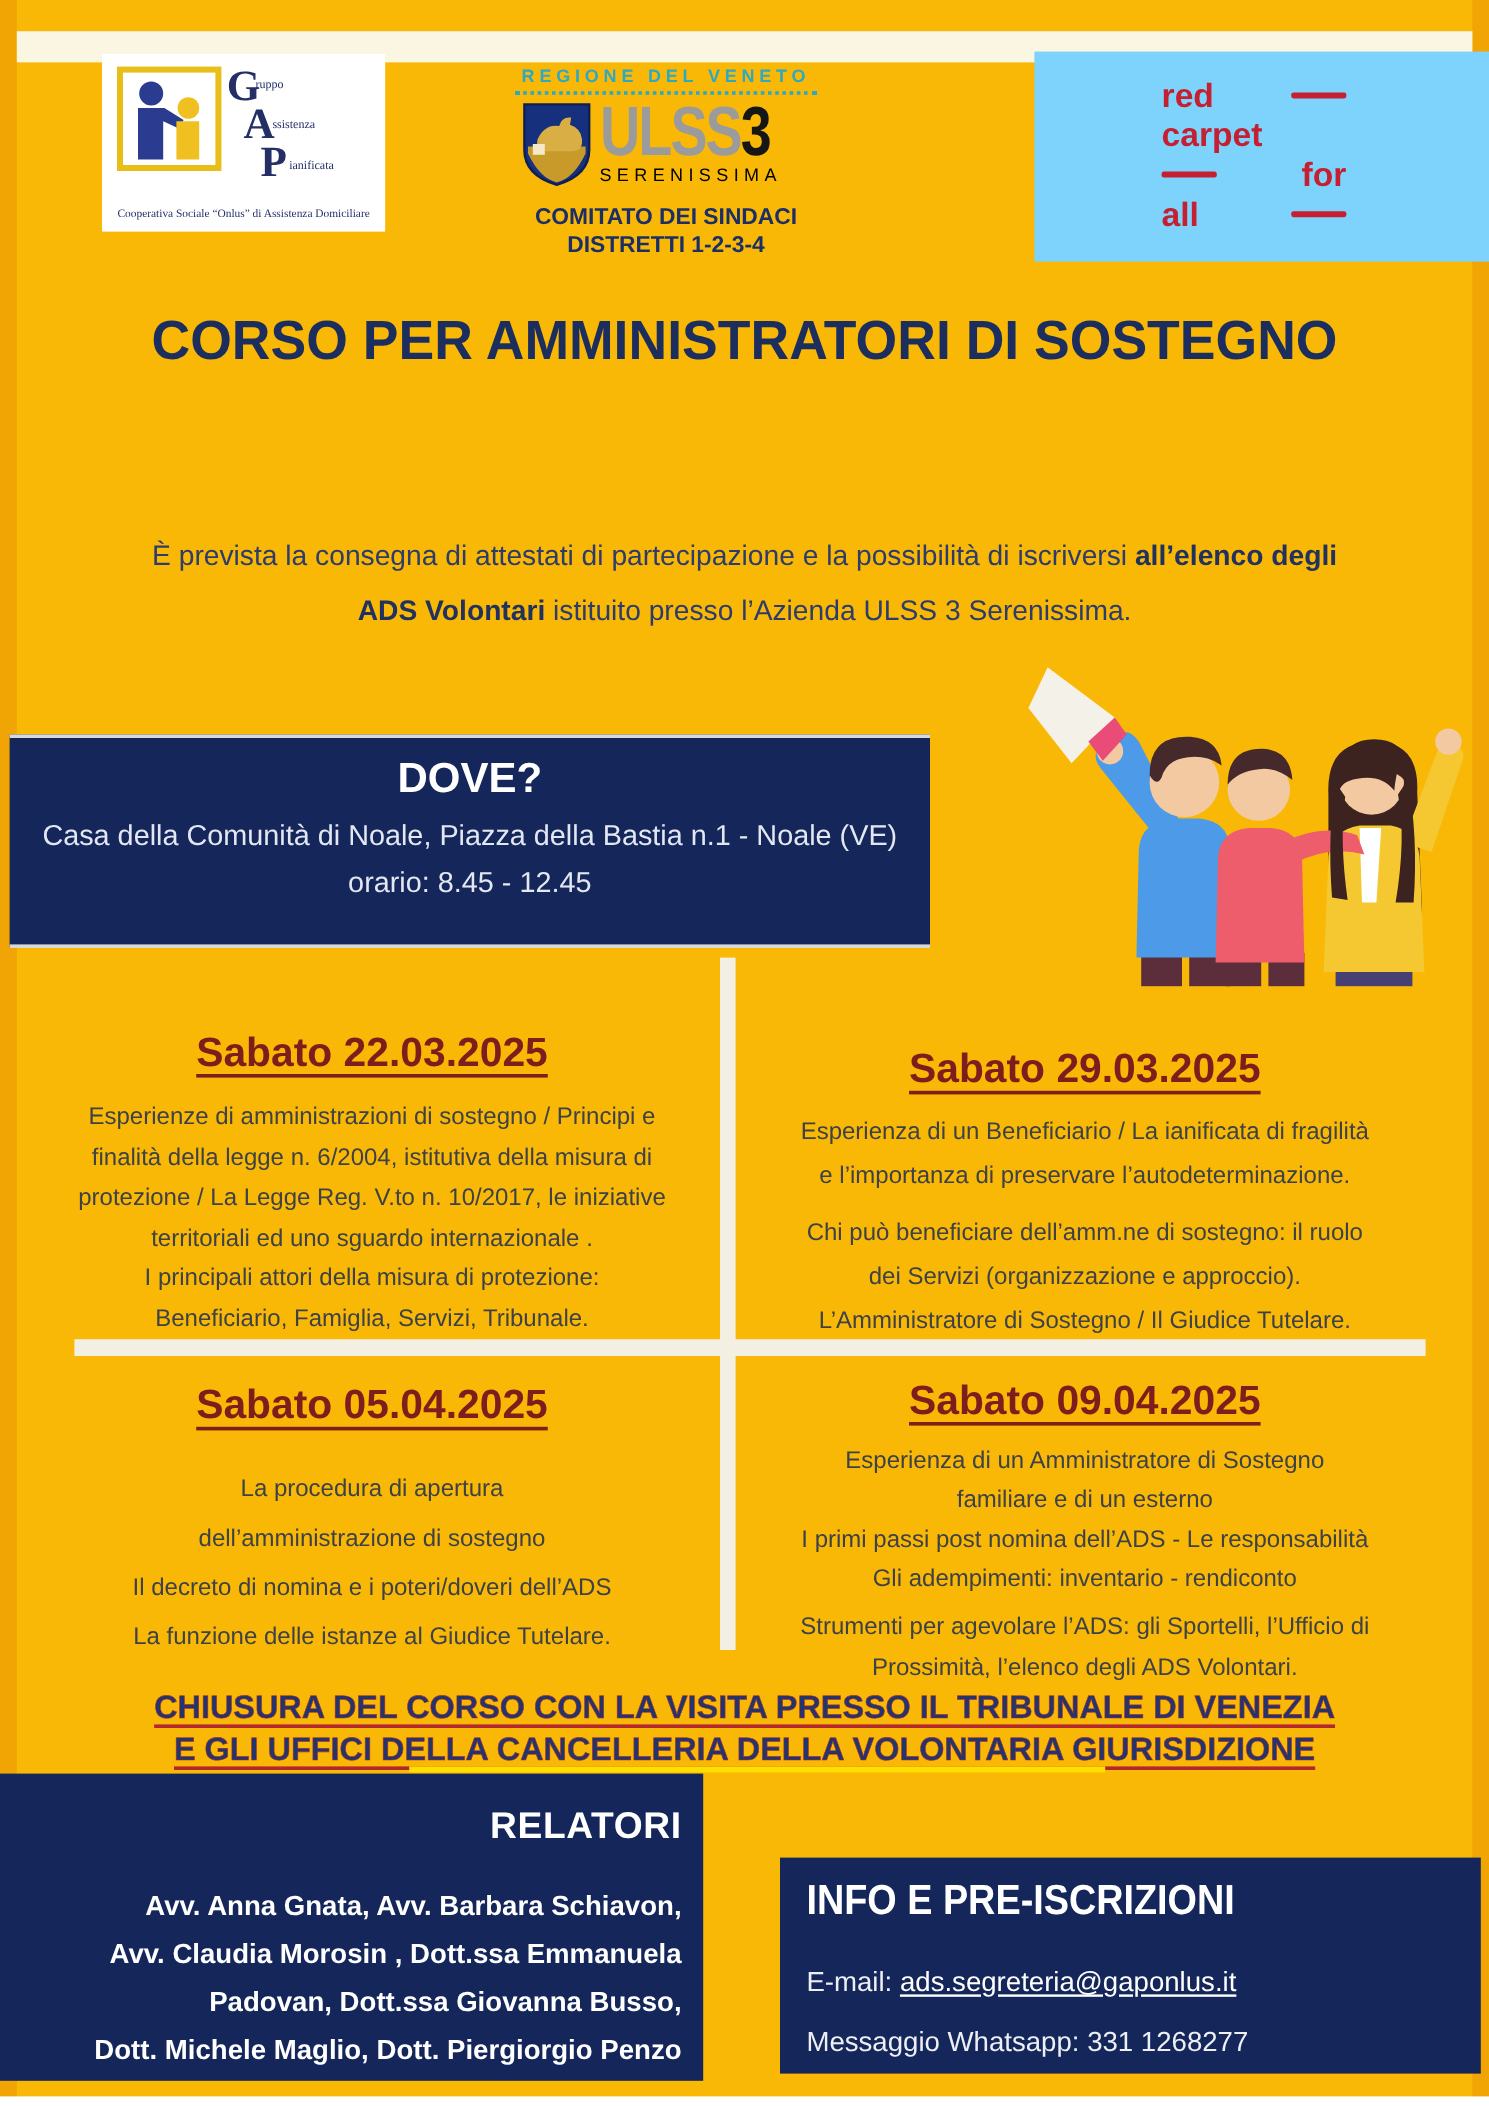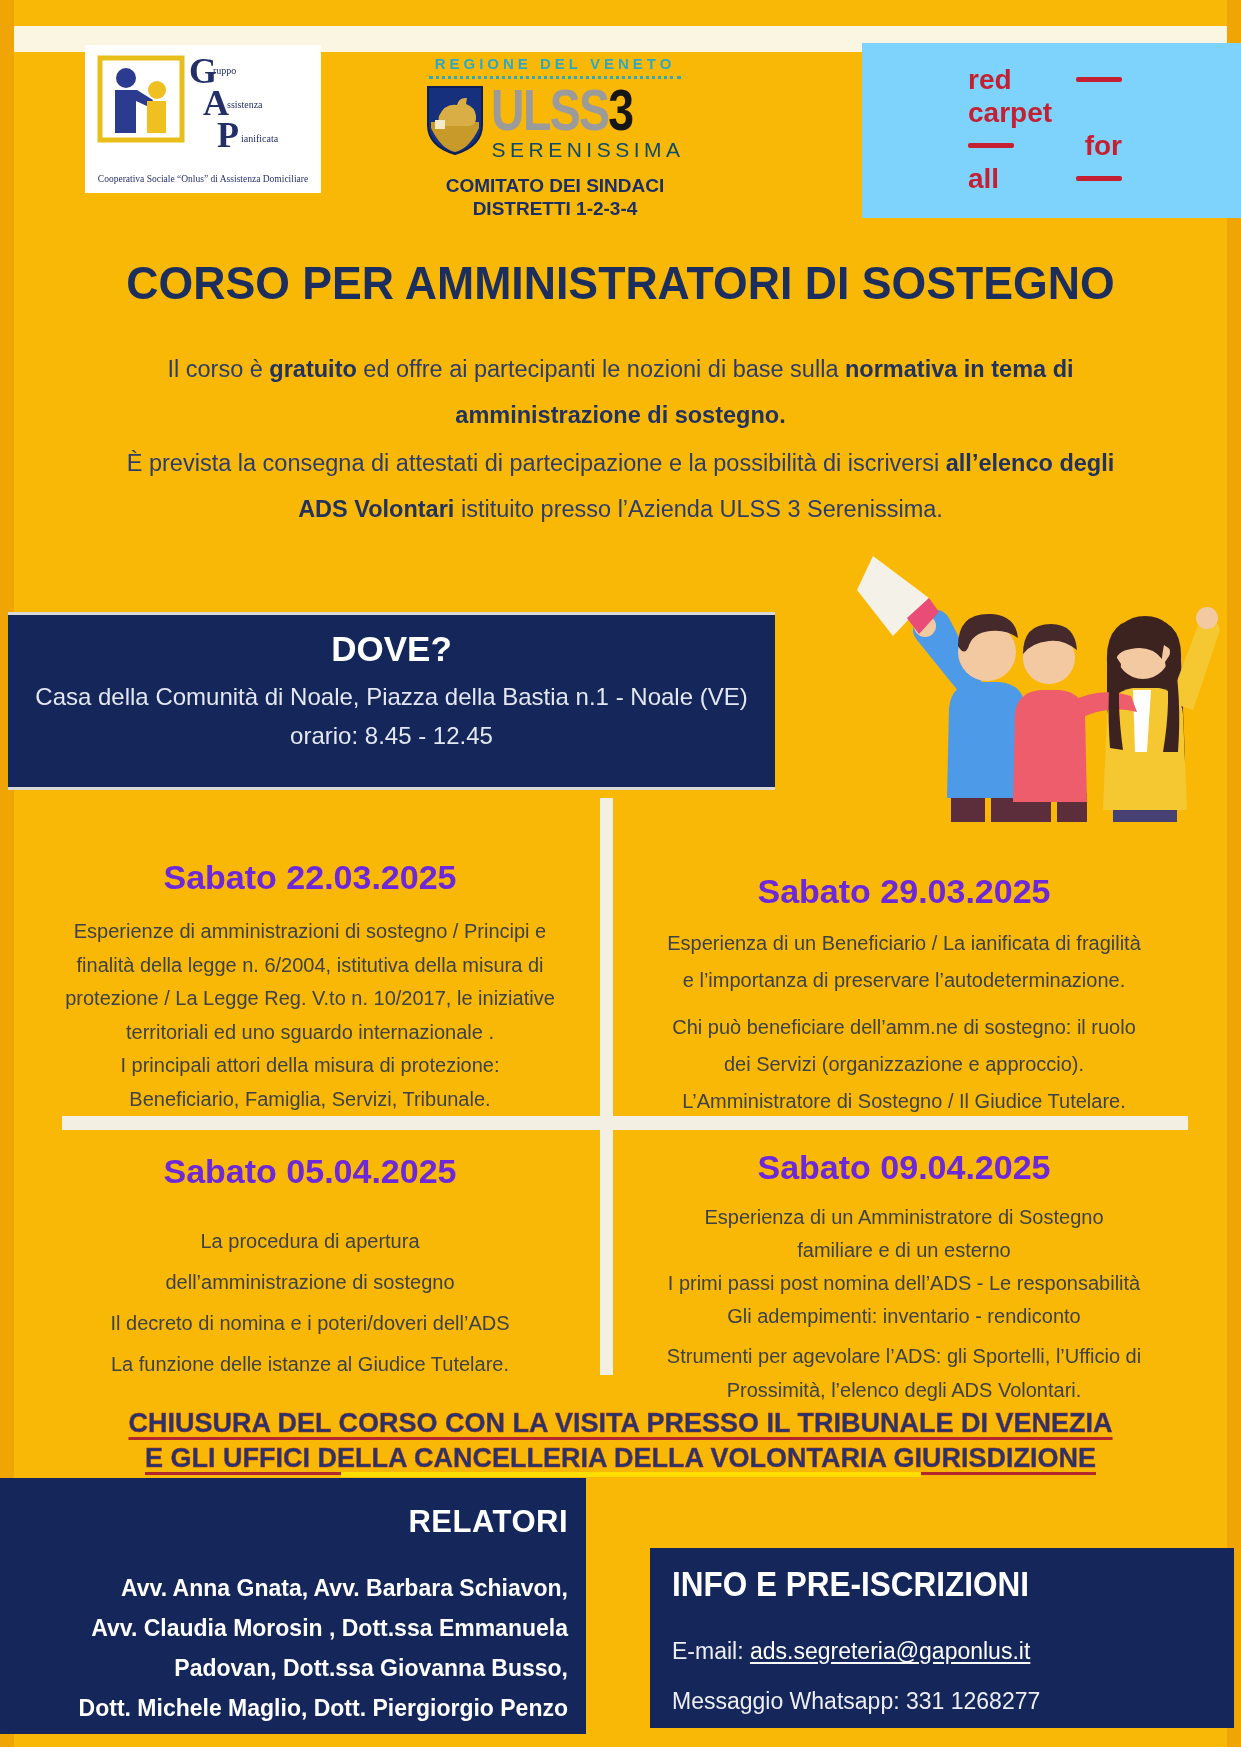--- a/index.html
+++ b/index.html
@@ -26,21 +26,21 @@
   
   .veneto{position:absolute;left:420px;top:55px;width:270px;text-align:center;}
   .regione{color:#2EA9C5;font-weight:bold;font-size:15px;letter-spacing:4px;white-space:nowrap;}
   .dotline{margin:4px auto 5px;width:252px;border-top:3px dotted #2EA9C5;height:0;}
   .ulss-row{display:flex;align-items:flex-start;justify-content:center;gap:6px;}
   .shield{width:60px;height:74px;flex:0 0 auto;}
   .ulss-txt{text-align:left;}
   .ulss-big{font-size:58px;font-weight:bold;line-height:.9;letter-spacing:-2px;display:inline-block;
             transform:scaleX(.8);transform-origin:left;white-space:nowrap;}
   .ulss-big .gray{color:#9B9B9B}.ulss-big .blk{color:#161616}
-  .seren{color:#0c4a6e;font-size:21px;letter-spacing:4.5px;margin-top:2px;white-space:nowrap;text-align:center;}
+  .seren{color:#000000;font-size:15px;letter-spacing:4.5px;margin-top:2px;white-space:nowrap;}
   .comitato{margin-top:12px;color:#1B2F66;font-weight:bold;font-size:19px;line-height:23px;white-space:nowrap;}
 
   
   .rcbox{position:absolute;left:862px;top:43px;width:384px;height:175px;background:#7dd3fc;}
   .rc{position:absolute;left:106px;top:20px;width:154px;color:#C42032;font-weight:bold;font-size:28px;line-height:33px;}
   .rc-row{display:flex;align-items:center;justify-content:space-between;}
   .rc-dash{display:inline-block;width:46px;height:5px;background:#C42032;border-radius:2px;}
 
   
   .title{position:absolute;left:0;width:100%;top:256px;text-align:center;margin:0;white-space:nowrap;}
@@ -56,21 +56,21 @@
         text-align:center;color:#fff;}
   .dove h2{margin:14px 0 8px;font-size:35px;}
   .dove p{margin:0;font-size:24px;line-height:39px;color:#E3E7F1;white-space:nowrap;}
 
   .illus{position:absolute;left:845px;top:540px;width:396px;height:282px;}
 
   
   .vbar{position:absolute;left:600px;top:798px;width:13px;height:577px;background:#F3EFE2;}
   .hbar{position:absolute;left:62px;top:1116px;width:1126px;height:14px;background:#F3EFE2;}
   .session{position:absolute;text-align:center;}
-  .session h2{margin:0;font-size:34px;color:#6d28d9;
+  .session h2{margin:0;font-size:34px;color:#7f1d1d;text-decoration:underline;
               text-decoration-thickness:3px;text-underline-offset:7px;}
   .session p{margin:0;font-size:20px;color:#3E4247;white-space:nowrap;}
   .s1{left:55px;top:858px;width:510px;}  .s1 h2{margin-bottom:18px}  .s1 p{line-height:33.5px}
   .s2{left:618px;top:872px;width:572px;} .s2 h2{margin-bottom:14px}  .s2 p{line-height:37px}
   .s3{left:55px;top:1152px;width:510px;} .s3 h2{margin-bottom:30px}  .s3 p{line-height:41px}
   .s4{left:618px;top:1148px;width:572px;}.s4 h2{margin-bottom:14px}  .s4 p{line-height:33px}
   .session p.gap{margin-top:10px;}
   .s4 p.lg{line-height:34px;text-align:center;}
   .s4 p.lg.gap{margin-top:6px;}
 
@@ -155,24 +155,20 @@
         </div>
       <div class="rc-row">
           <span>all</span>
           <span class="rc-dash"></span>
         </div>
     </div>
   </div>
 
   <h1 class="title"><span>CORSO PER AMMINISTRATORI DI SOSTEGNO</span></h1>
 
-  <div class="intro p1">
-    <div class="ln"><span>Il corso è </span><b>gratuito</b><span> ed offre ai partecipanti le nozioni di base sulla </span><b>normativa in tema di</b></div>
-    <div class="ln"><b>amministrazione di sostegno.</b></div>
-  </div>
   <div class="intro p2">
     <div class="ln"><span>È prevista la consegna di attestati di partecipazione e la possibilità di iscriversi </span><b>all’elenco degli</b></div>
     <div class="ln"><b>ADS Volontari</b><span> istituito presso l’Azienda ULSS 3 Serenissima.</span></div>
   </div>
 
   <div class="dove">
     <h2>DOVE?</h2>
     <p>Casa della Comunità di Noale, Piazza della Bastia n.1 - Noale (VE)</p>
     <p>orario: 8.45 - 12.45</p>
   </div>

